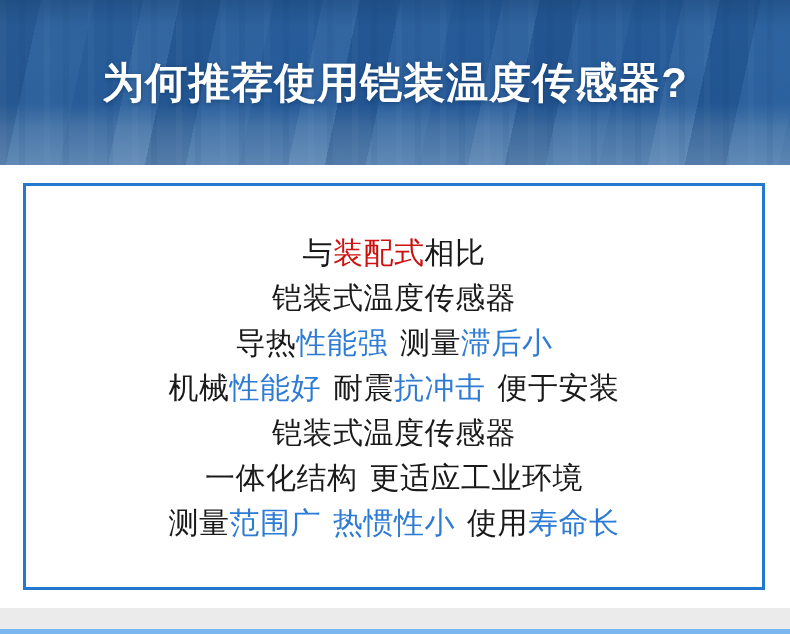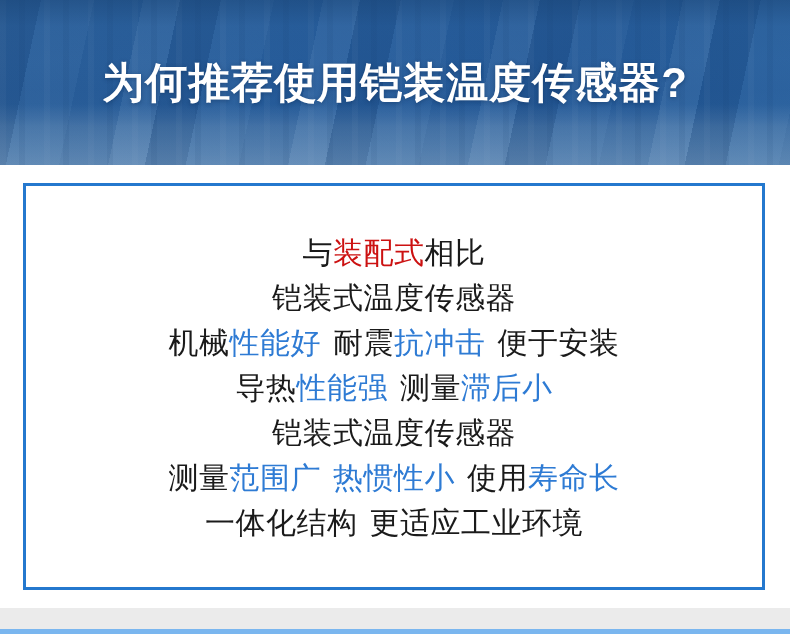--- a/index.html
+++ b/index.html
@@ -162,24 +162,24 @@
   <div class="banner">
     <div class="banner-photo"></div>
     <div class="banner-tint"></div>
     <div class="banner-title">为何推荐使用铠装温度传感器?</div>
   </div>
 
   <div class="card">
     <div class="lines">
         <div class="line"><span class="seg-black">与</span><span class="seg-red">装配式</span><span class="seg-black">相比</span></div>
         <div class="line"><span class="seg-black">铠装式温度传感器</span></div>
+        <div class="line"><span class="seg-black">导热</span><span class="seg-blue">性能强</span><span class="seg-gap"></span><span class="seg-black">测量</span><span class="seg-blue">滞后小</span></div>
         <div class="line"><span class="seg-black">机械</span><span class="seg-blue">性能好</span><span class="seg-gap"></span><span class="seg-black">耐震</span><span class="seg-blue">抗冲击</span><span class="seg-gap"></span><span class="seg-black">便于安装</span></div>
-        <div class="line"><span class="seg-black">导热</span><span class="seg-blue">性能强</span><span class="seg-gap"></span><span class="seg-black">测量</span><span class="seg-blue">滞后小</span></div>
         <div class="line"><span class="seg-black">铠装式温度传感器</span></div>
+        <div class="line"><span class="seg-black">一体化结构</span><span class="seg-gap"></span><span class="seg-black">更适应工业环境</span></div>
         <div class="line"><span class="seg-black">测量</span><span class="seg-blue">范围广</span><span class="seg-gap"></span><span class="seg-blue">热惯性小</span><span class="seg-gap"></span><span class="seg-black">使用</span><span class="seg-blue">寿命长</span></div>
-        <div class="line"><span class="seg-black">一体化结构</span><span class="seg-gap"></span><span class="seg-black">更适应工业环境</span></div>
       </div>
   </div>
 
   <div class="footer-gray"></div>
   <div class="footer-blue"></div>
 
 </div>
 
 </body></html>

